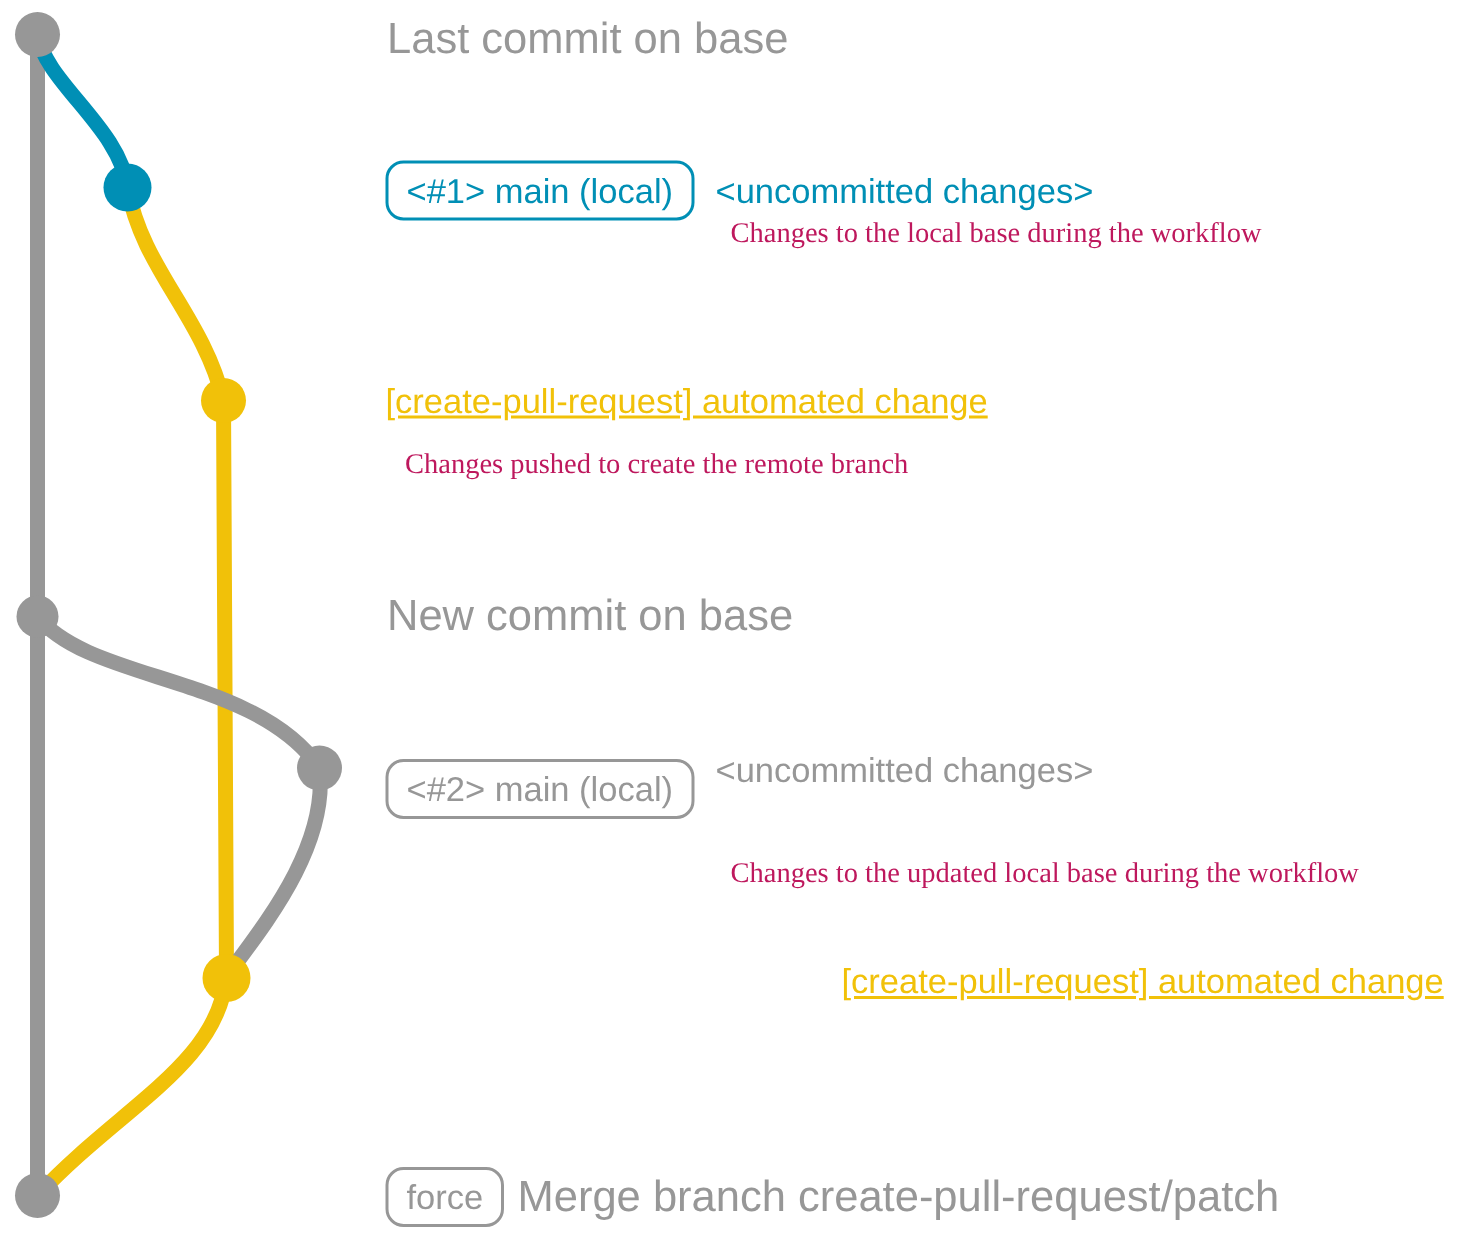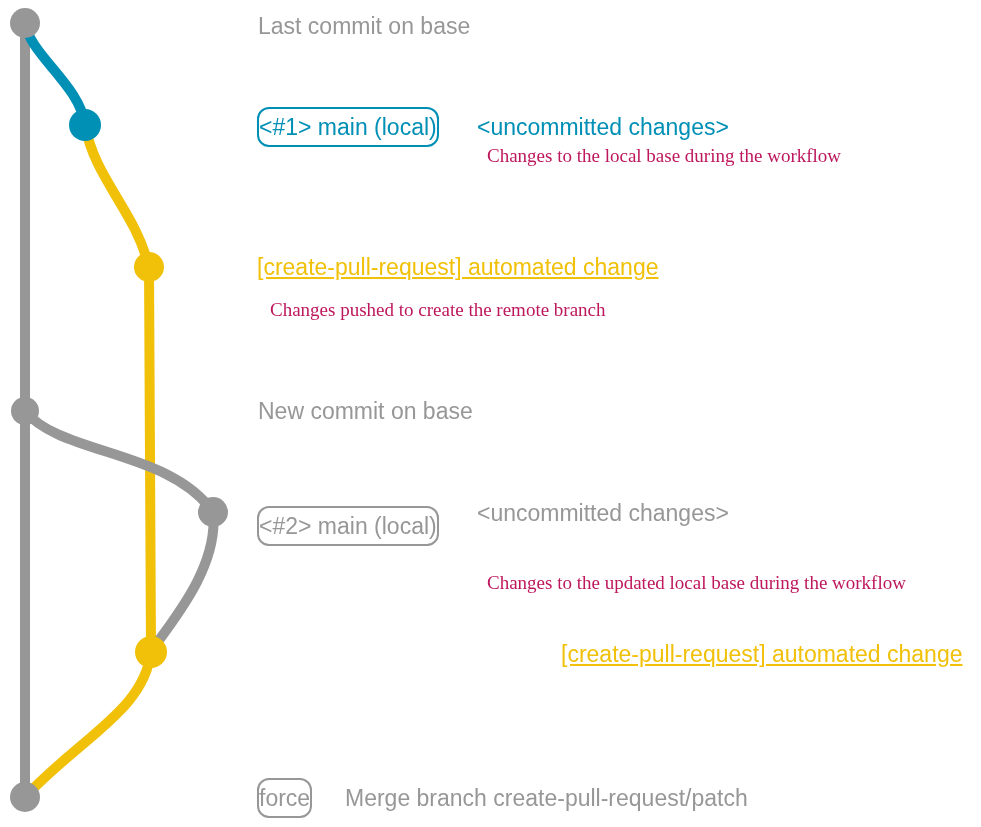--- a/index.html
+++ b/index.html
@@ -5,31 +5,31 @@
   html,body{margin:0;padding:0;background:#ffffff;}
   .canvas{
     position:relative;
     width:981px;height:827px;
     background:#ffffff;
     overflow:hidden;
     font-family:"Liberation Sans","DejaVu Sans",sans-serif;
   }
   .graph-svg{position:absolute;left:0;top:0;}
   .ann{position:absolute;white-space:nowrap;}
-  .label{font-size:23px;line-height:30px;}
+  .label{font-size:29px;line-height:30px;}
   .title{font-size:23px;line-height:30px;}
   .desc{
     font-family:"Liberation Serif","DejaVu Serif",serif;
     font-size:19px;line-height:24px;color:#be185d;
   }
   .badge{
     display:inline-block;
     box-sizing:border-box;
     height:40px;line-height:36px;
-    padding:0 0;
+    padding:0 12px;
     border:2px solid;
     border-radius:12px;
     font-size:23px;
     text-align:center;
   }
   .c-gray{color:#979797;border-color:#979797;}
   .c-blue{color:#008fb5;border-color:#008fb5;}
   .c-yellow{color:#f1c109;border-color:#f1c109;text-decoration:underline;}
 </style>
 </head>

